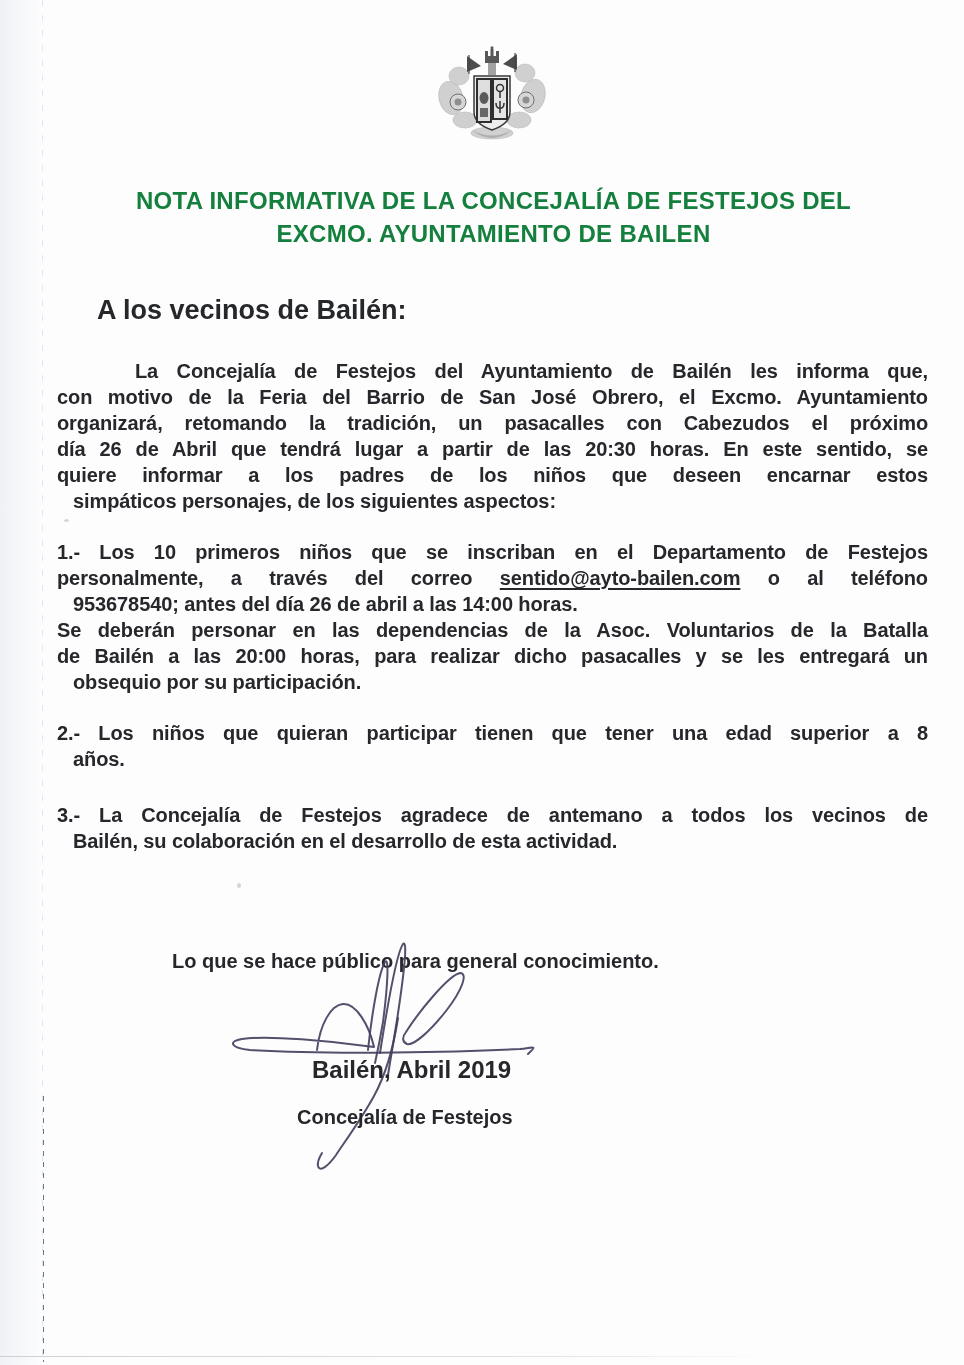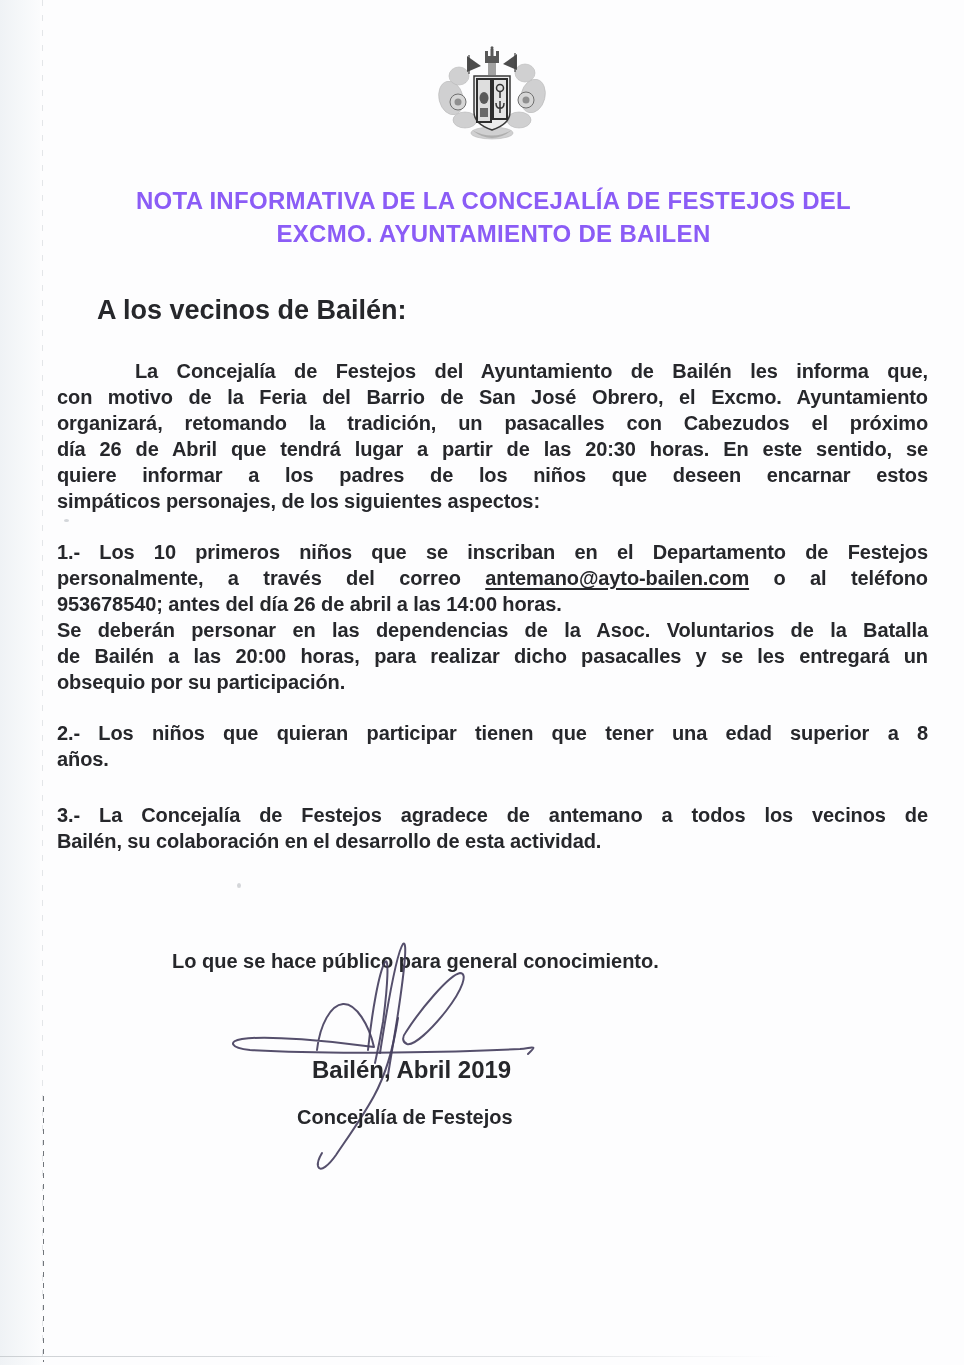--- a/index.html
+++ b/index.html
@@ -18,29 +18,29 @@
   .bottom-line{position:absolute;left:0;top:1356px;width:780px;height:1px;opacity:.8;
     background:linear-gradient(to right,#c3c7cb,#d9dcdf 70%,transparent);}
   .speck1{position:absolute;left:237px;top:883px;width:4px;height:5px;border-radius:50%;
     background:#c9ccd0;opacity:.8;}
   .speck2{position:absolute;left:64px;top:519px;width:5px;height:3px;border-radius:50%;
     background:#c2c6ca;opacity:.7;}
   
   .emblem{position:absolute;left:436px;top:46px;width:112px;height:96px;filter:blur(.45px);}
   
   .title{position:absolute;left:57px;top:184px;width:873px;text-align:center;
-    font-size:24px;line-height:33px;letter-spacing:.3px;color:#8b5cf6;}
+    font-size:24px;line-height:33px;letter-spacing:.3px;color:#15803d;}
   
   .salutation{position:absolute;left:97px;top:295px;font-size:27px;}
   
   #body-paragraphs{position:absolute;left:57px;top:358px;width:871px;font-size:20px;
     letter-spacing:-.1px;}
   .line{height:26px;line-height:26px;text-align:justify;text-align-last:justify;
     text-justify:inter-word;}
-  .line.last{text-align-last:left;}
+  .line.last{text-align-last:left;margin-left:16px;}
   .line .u{text-decoration:underline;text-decoration-thickness:2px;text-underline-offset:3px;}
   
   .closing{position:absolute;left:172px;top:950px;font-size:20px;}
   .signature{position:absolute;left:222px;top:922px;width:340px;height:260px;}
   .signature path{fill:none;stroke:var(--sig,#474060);stroke-width:2;
     stroke-linecap:round;stroke-linejoin:round;opacity:.92;}
   .place-date{position:absolute;left:312px;top:1056px;font-size:24px;}
   .signoff{position:absolute;left:297px;top:1106px;font-size:20px;text-align:right;}
 </style>
 </head>
@@ -114,21 +114,21 @@
       <div class="para" style="margin-bottom: 25px;">
         <div class="line" style="text-indent: 78px;"><span>La Concejalía de Festejos del Ayuntamiento de Bailén les informa que,</span></div>
         <div class="line"><span>con motivo de la Feria del Barrio de San José Obrero, el Excmo. Ayuntamiento</span></div>
         <div class="line"><span>organizará, retomando la tradición, un pasacalles con Cabezudos el próximo</span></div>
         <div class="line"><span>día 26 de Abril que tendrá lugar a partir de las 20:30 horas. En este sentido, se</span></div>
         <div class="line"><span>quiere informar a los padres de los niños que deseen encarnar estos</span></div>
         <div class="line last"><span>simpáticos personajes, de los siguientes aspectos:</span></div>
       </div>
       <div class="para" style="margin-bottom: 25px;">
         <div class="line"><span>1.- Los 10 primeros niños que se inscriban en el  Departamento de Festejos</span></div>
-        <div class="line"><span>personalmente, a través del correo </span><span class="u">antemano@ayto-bailen.com</span><span> o al teléfono</span></div>
+        <div class="line"><span>personalmente, a través del correo </span><span class="u">sentido@ayto-bailen.com</span><span> o al teléfono</span></div>
         <div class="line last"><span>953678540; antes del día 26 de abril a las 14:00 horas.</span></div>
         <div class="line"><span>Se deberán personar en las dependencias de la Asoc. Voluntarios de la Batalla</span></div>
         <div class="line"><span>de Bailén a las 20:00 horas, para realizar dicho pasacalles y se les entregará un</span></div>
         <div class="line last"><span>obsequio por su participación.</span></div>
       </div>
       <div class="para" style="margin-bottom: 30px;">
         <div class="line"><span>2.- Los niños que quieran participar tienen que tener una edad superior a 8</span></div>
         <div class="line last"><span>años.</span></div>
       </div>
       <div class="para" style="margin-bottom: 0px;">

